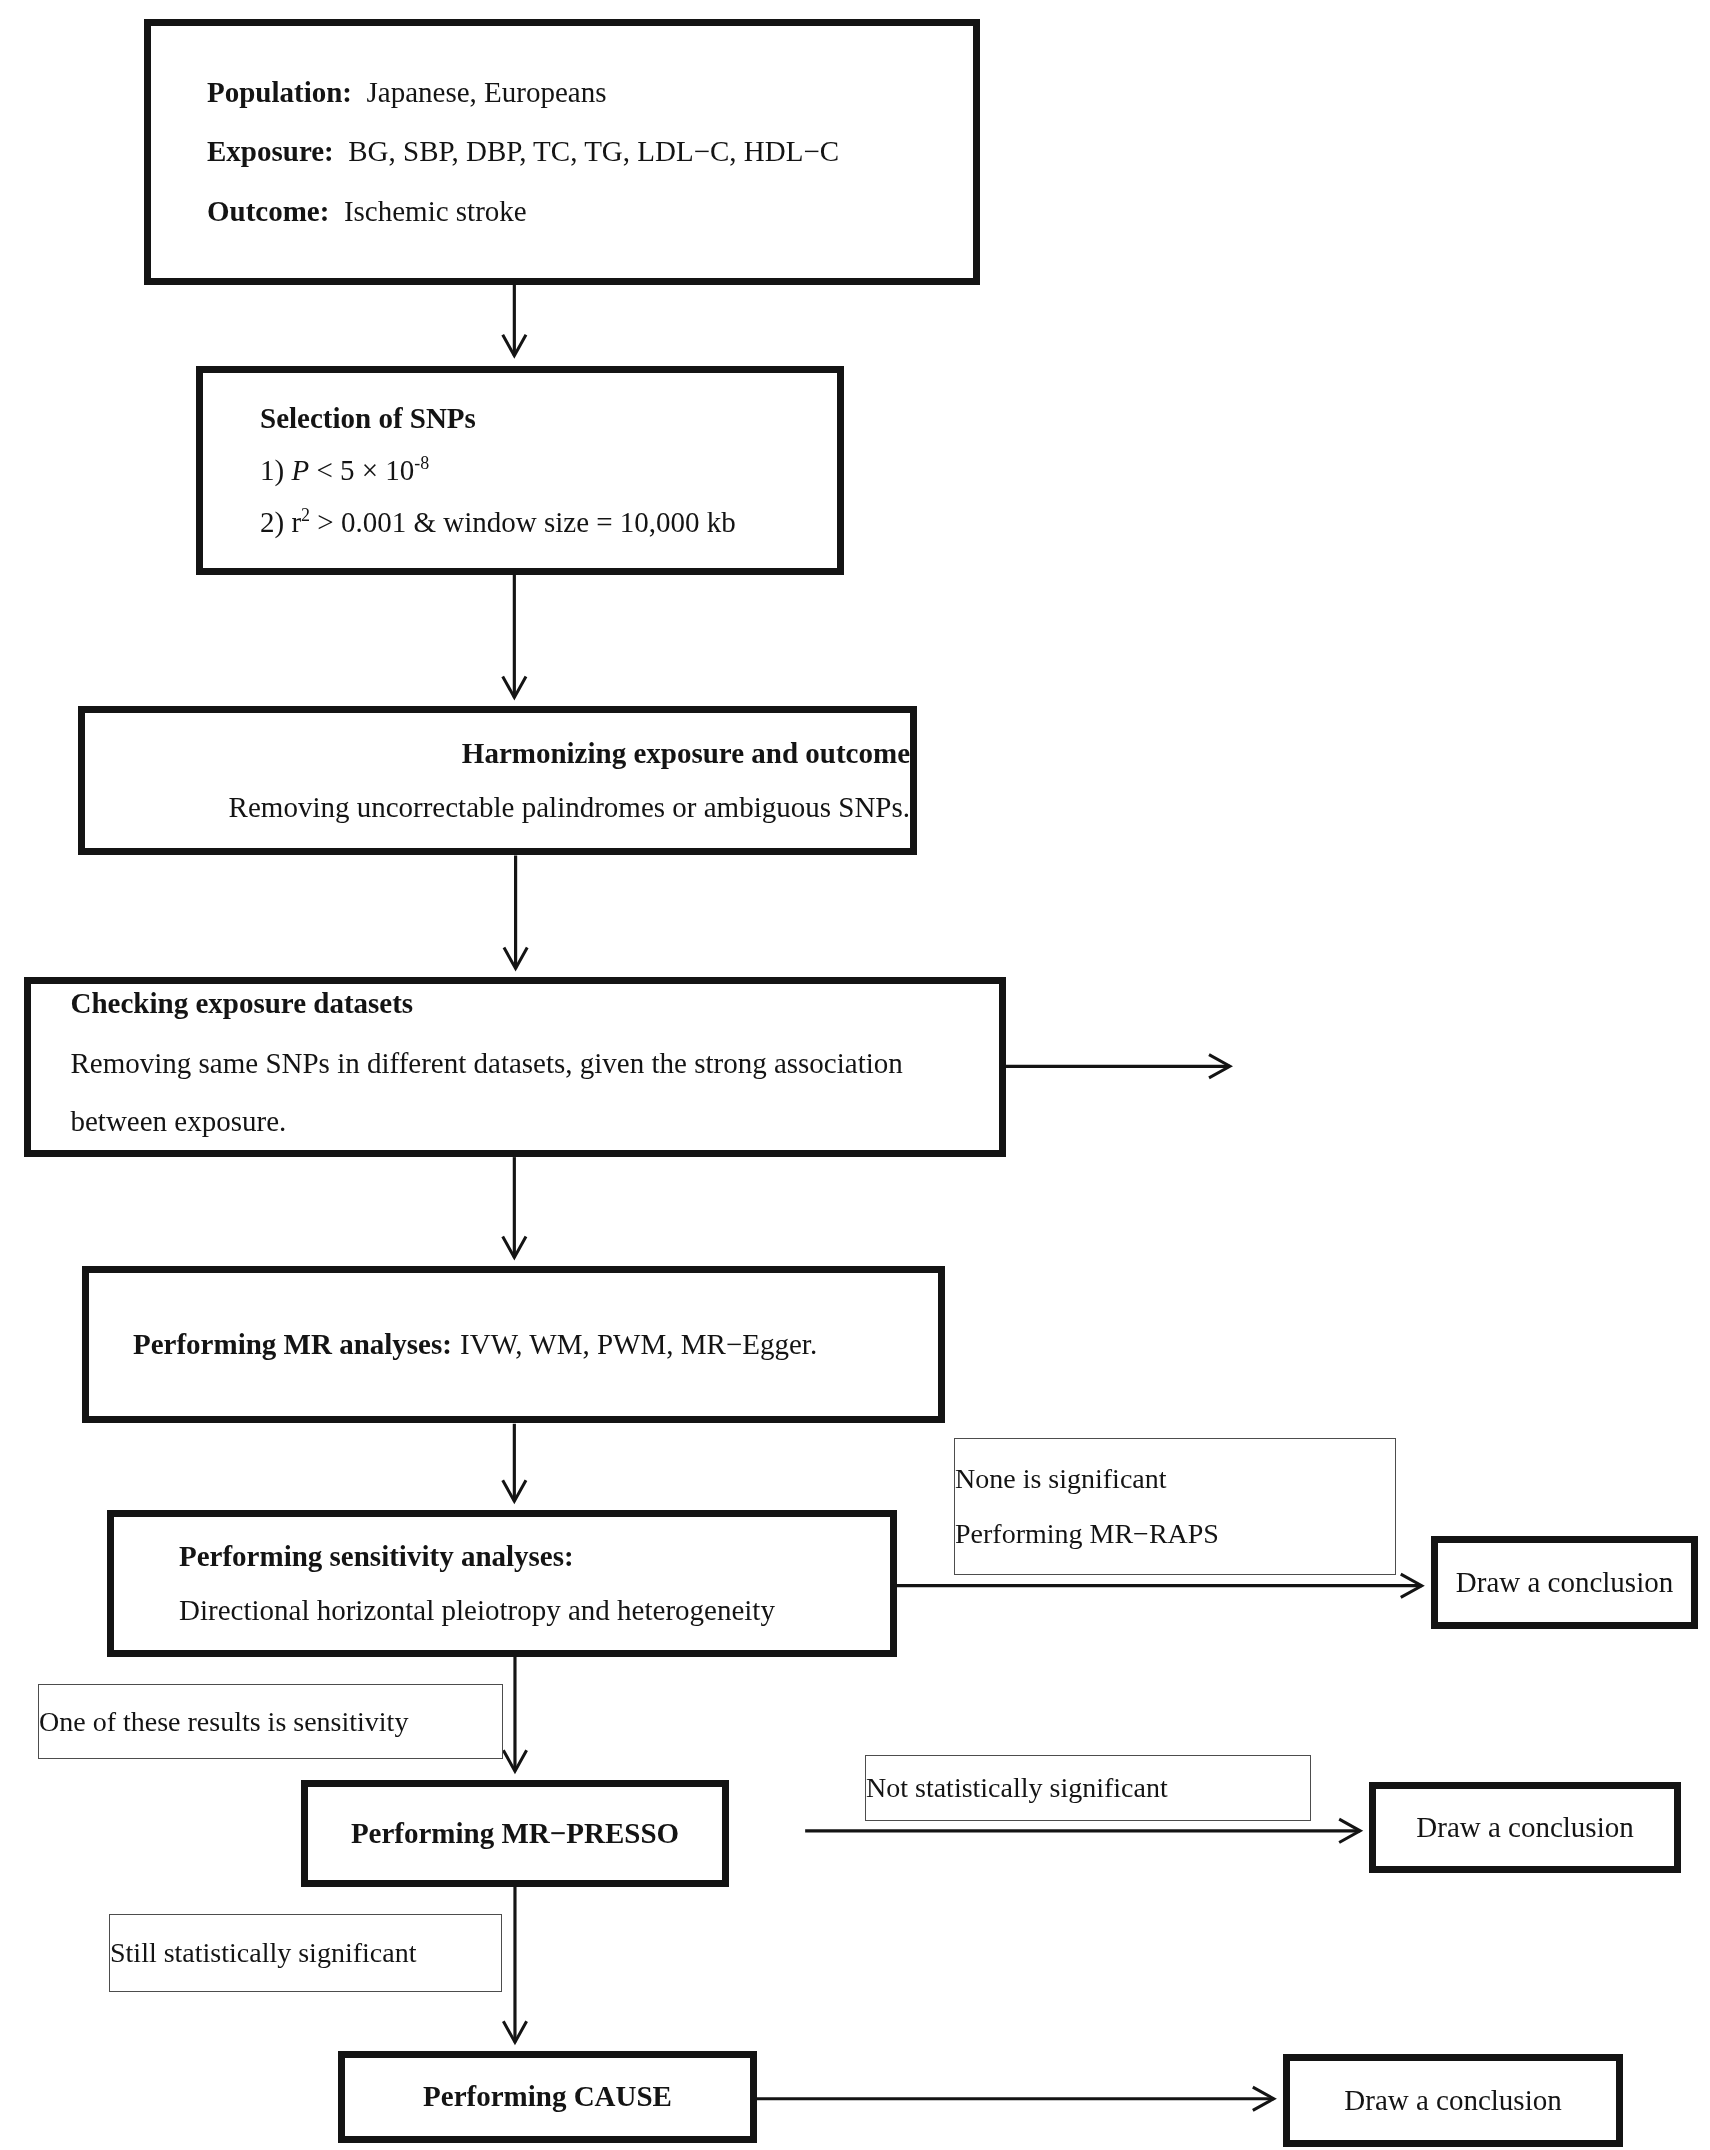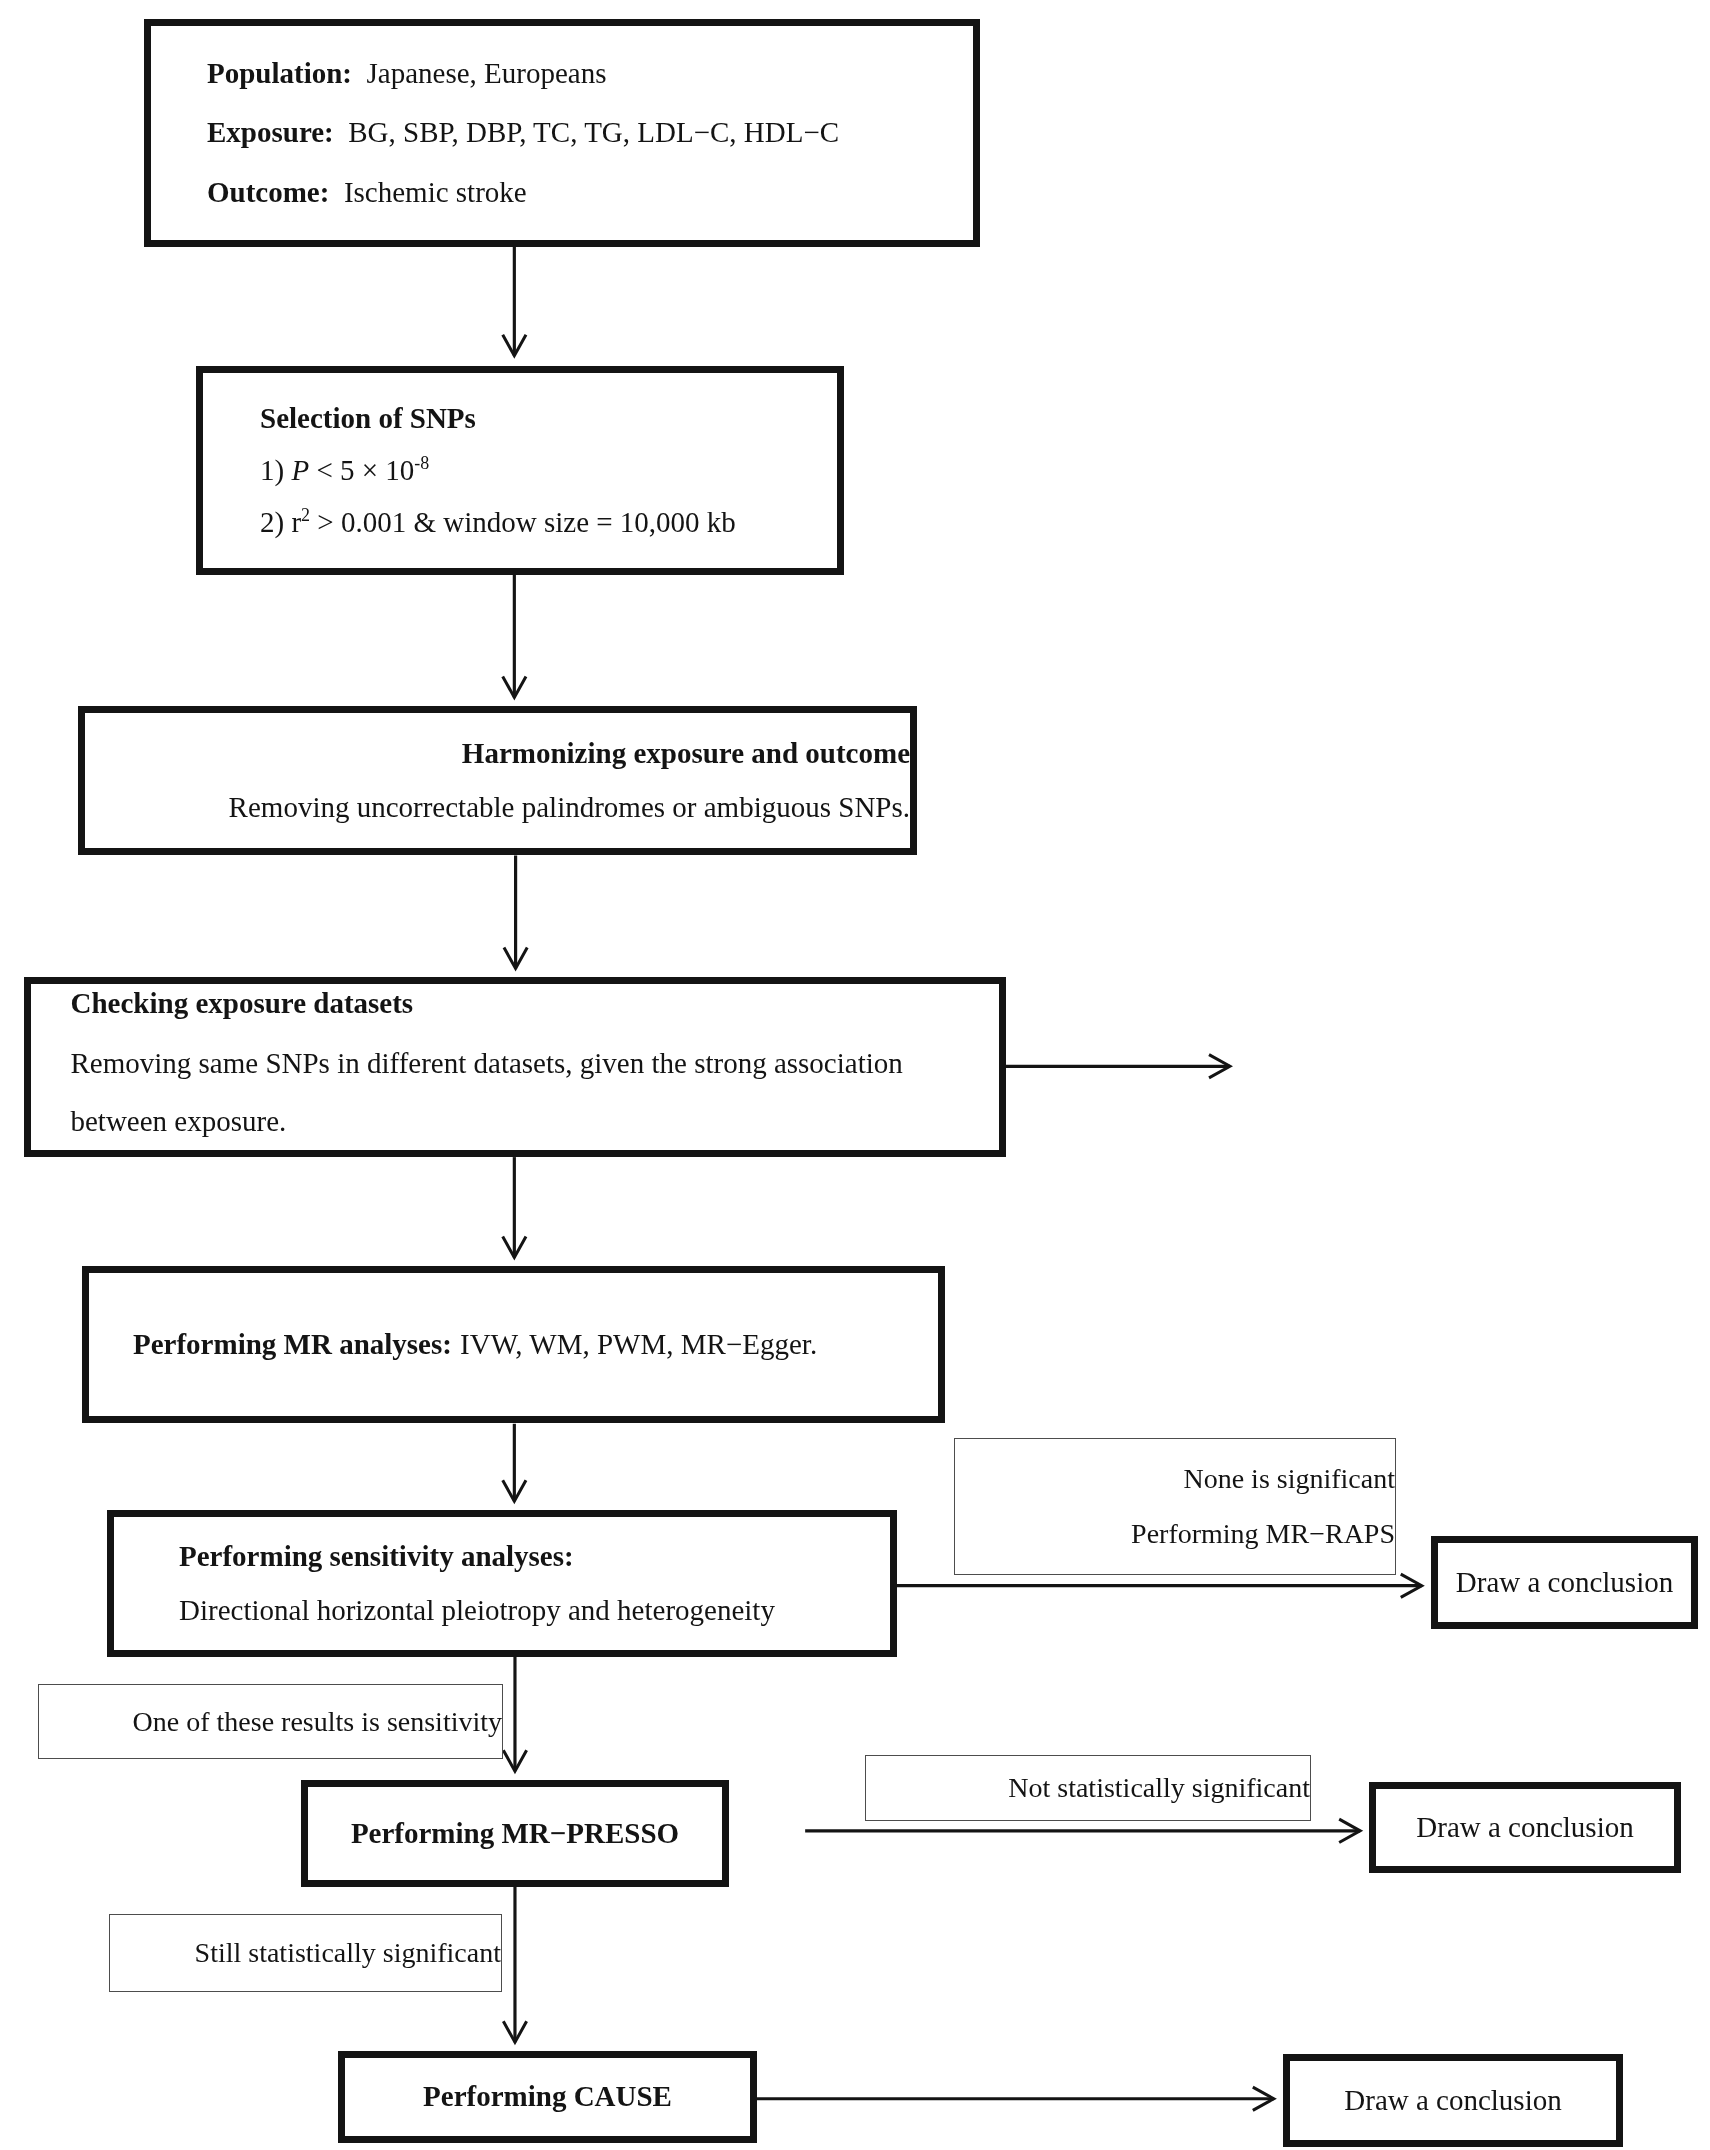--- a/index.html
+++ b/index.html
@@ -38,35 +38,35 @@
     z-index: 2;
   }
   .label-box {
     position: absolute;
     background: #ffffff;
     border: 1.9px solid #4d4d4d;
     box-sizing: border-box;
     display: flex;
     flex-direction: column;
     justify-content: center;
-    align-items: flex-end;
+    align-items: flex-start;
     text-align: center;
     font-size: 28px;
     z-index: 2;
     gap: 6px;
   }
   .row { margin: 10.2px 0; white-space: nowrap; }
   .b { font-weight: 700; }
   .lbl { font-weight: 700; margin-right: 0.5em; }
   .it { font-style: italic; }
   .centered { align-items: center; text-align: center; }
   sup { font-size: 0.62em; line-height: 0; }
 
   
-  #box-population   { left: 144px;  top: 19px;   width: 836px; height: 228px; padding-left: 56px; }
+  #box-population   { left: 144px;  top: 19px;   width: 836px; height: 266px; padding-left: 56px; }
   #box-snp          { left: 196px;  top: 366px;  width: 648px; height: 209px; padding-left: 57px; }
   #box-snp .row     { margin: 6.3px 0; }
   #box-harmonizing  { left: 78px;  top: 706px; width: 839px; height: 149px; padding-left: 41px; }
   #box-harmonizing .row { margin: 7.6px 0; text-align: right; }
   #box-checking     { left: 23.5px;   top: 977px; width: 982px; height: 180px; padding-left: 40px; padding-right: 23px; }
   #box-checking .row{ margin: 5.1px 0; }
   #box-checking .wrap { white-space: normal; line-height: 2.0; }
   #box-mvmr         { left: 1239px; top: 1016px; width: 373px;  height: 100px; }
   #box-mranalyses   { left: 82px;  top: 1266px; width: 863px; height: 157px; padding-left: 44px; }
   #box-sensitivity  { left: 107px;  top: 1510px; width: 790px; height: 147px; padding-left: 65px; }

